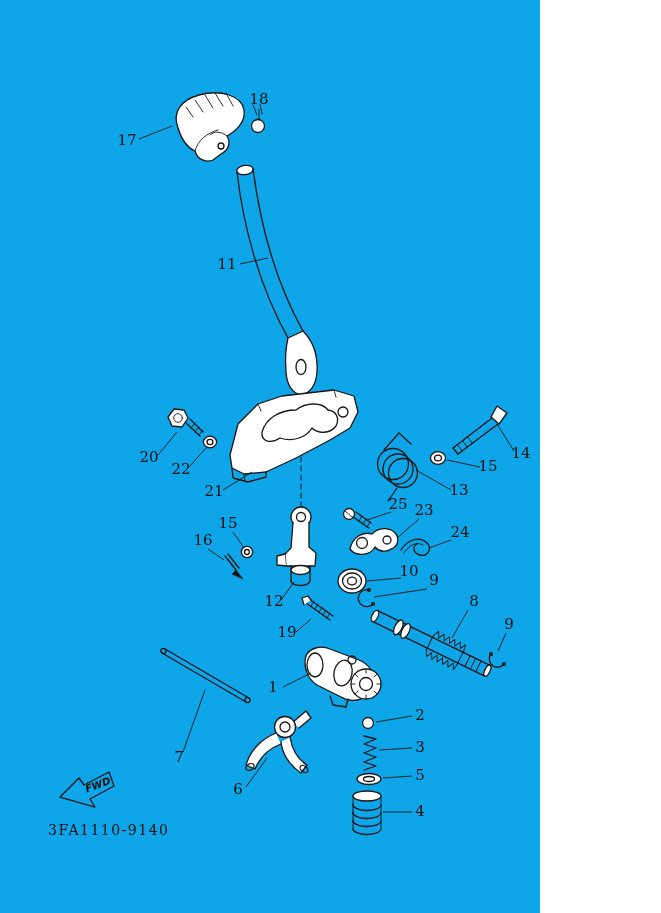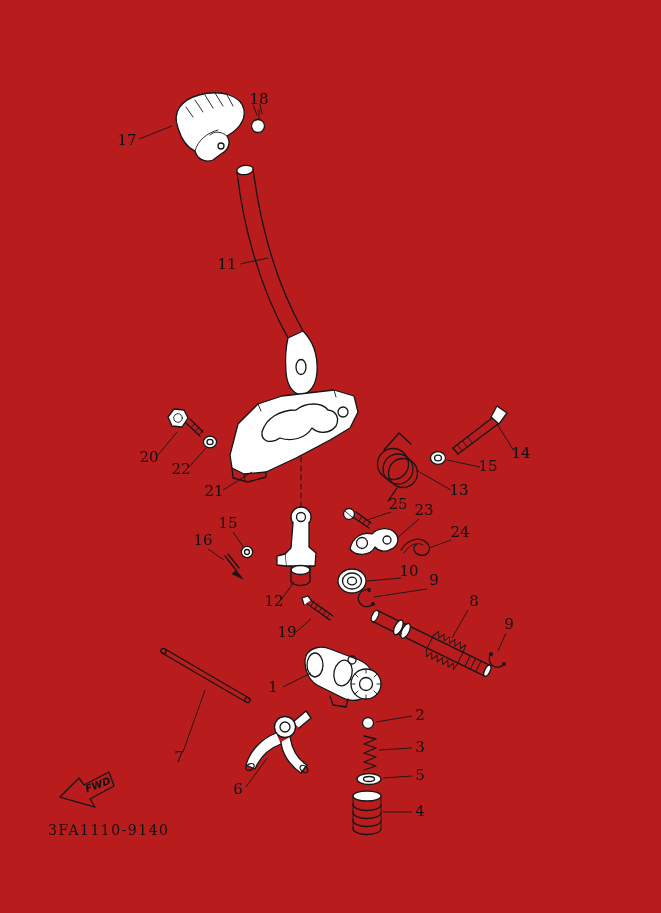--- a/index.html
+++ b/index.html
@@ -1,16 +1,16 @@
 <!DOCTYPE html>
 <html><head>
 <meta charset="utf-8">
 <style>
   html,body{margin:0;padding:0;background:#fff}
-  .page{width:661px;height:913px;background:#b91c1c;position:relative;overflow:hidden;
+  .page{width:540px;height:913px;background:#0ea5e9;position:relative;overflow:hidden;
         font-family:"DejaVu Serif",serif}
   svg{display:block}
   .s{stroke:#161616;stroke-width:1.3;fill:none;stroke-linecap:round;stroke-linejoin:round}
   .t{stroke-width:0.9}
   .f{fill:#fff}
   .dark{fill:#161616;stroke:#161616;stroke-width:0.6}
   .dash{stroke-dasharray:5 4;stroke-width:1}
   .leader{stroke:#161616;stroke-width:0.9;fill:none}
   .lbl{font-family:"DejaVu Serif",serif;font-size:15px;fill:#111;text-anchor:middle}
   .code{font-family:"DejaVu Serif",serif;font-size:14px;fill:#111;letter-spacing:1.5px}

